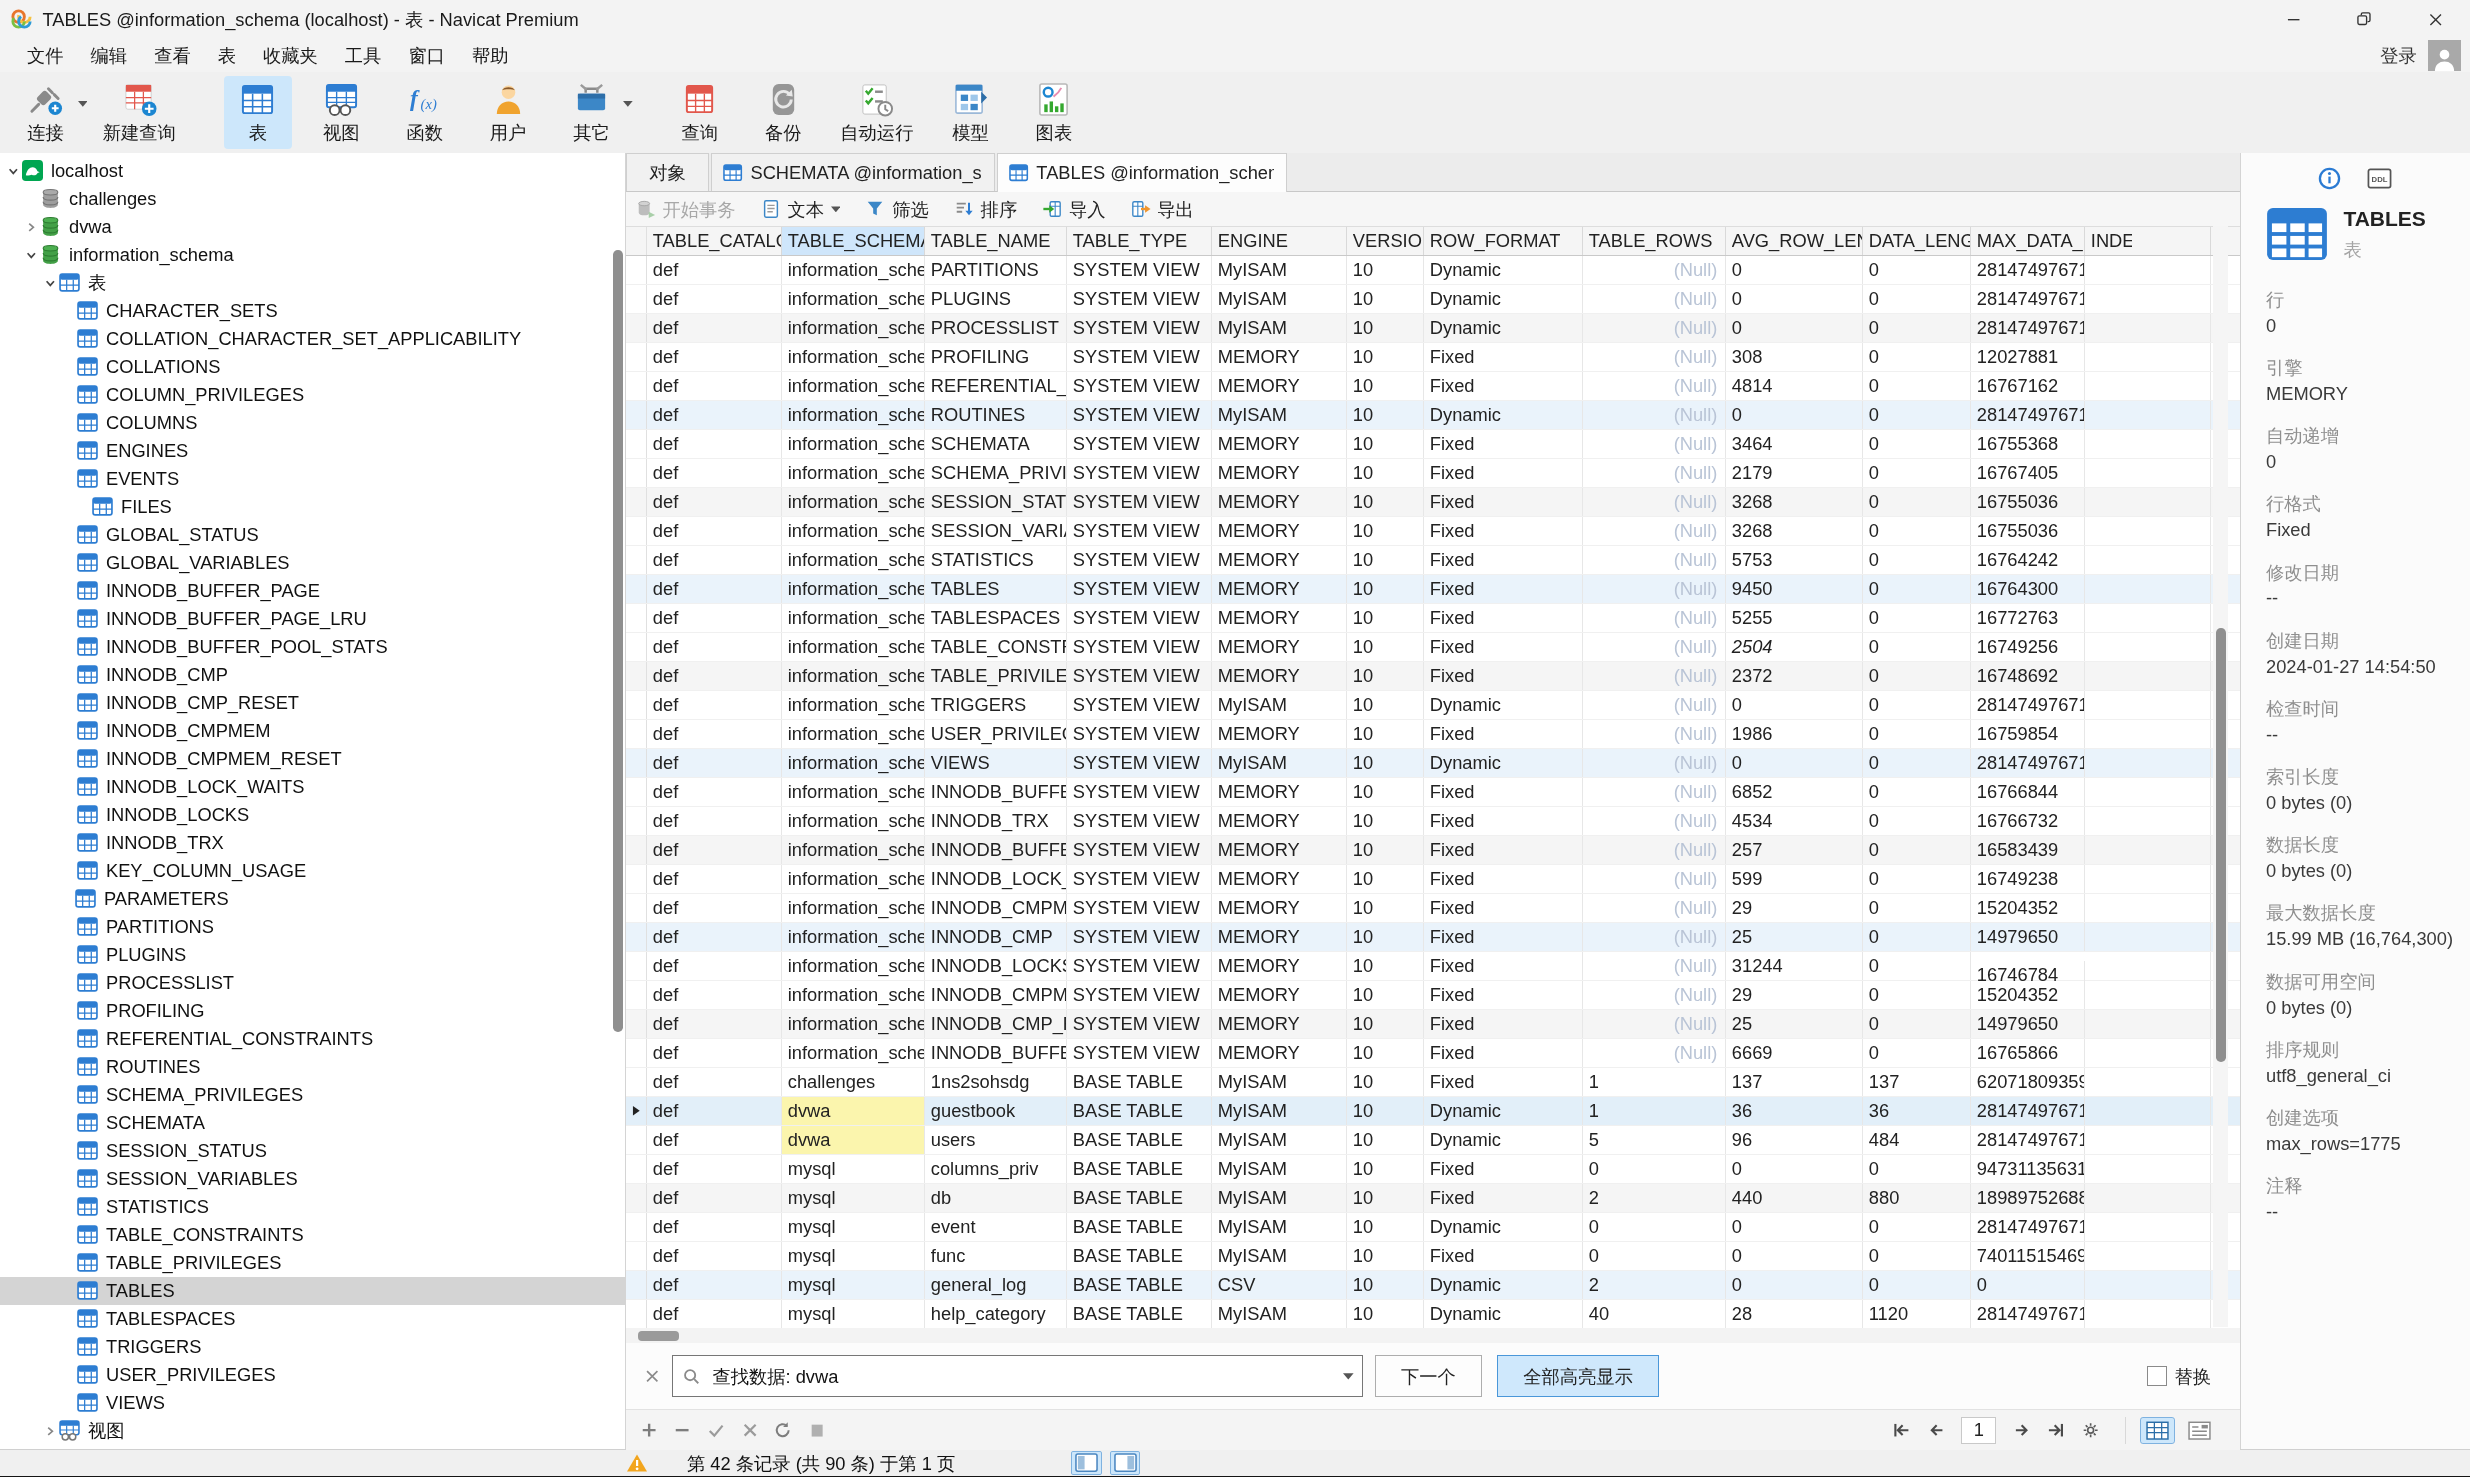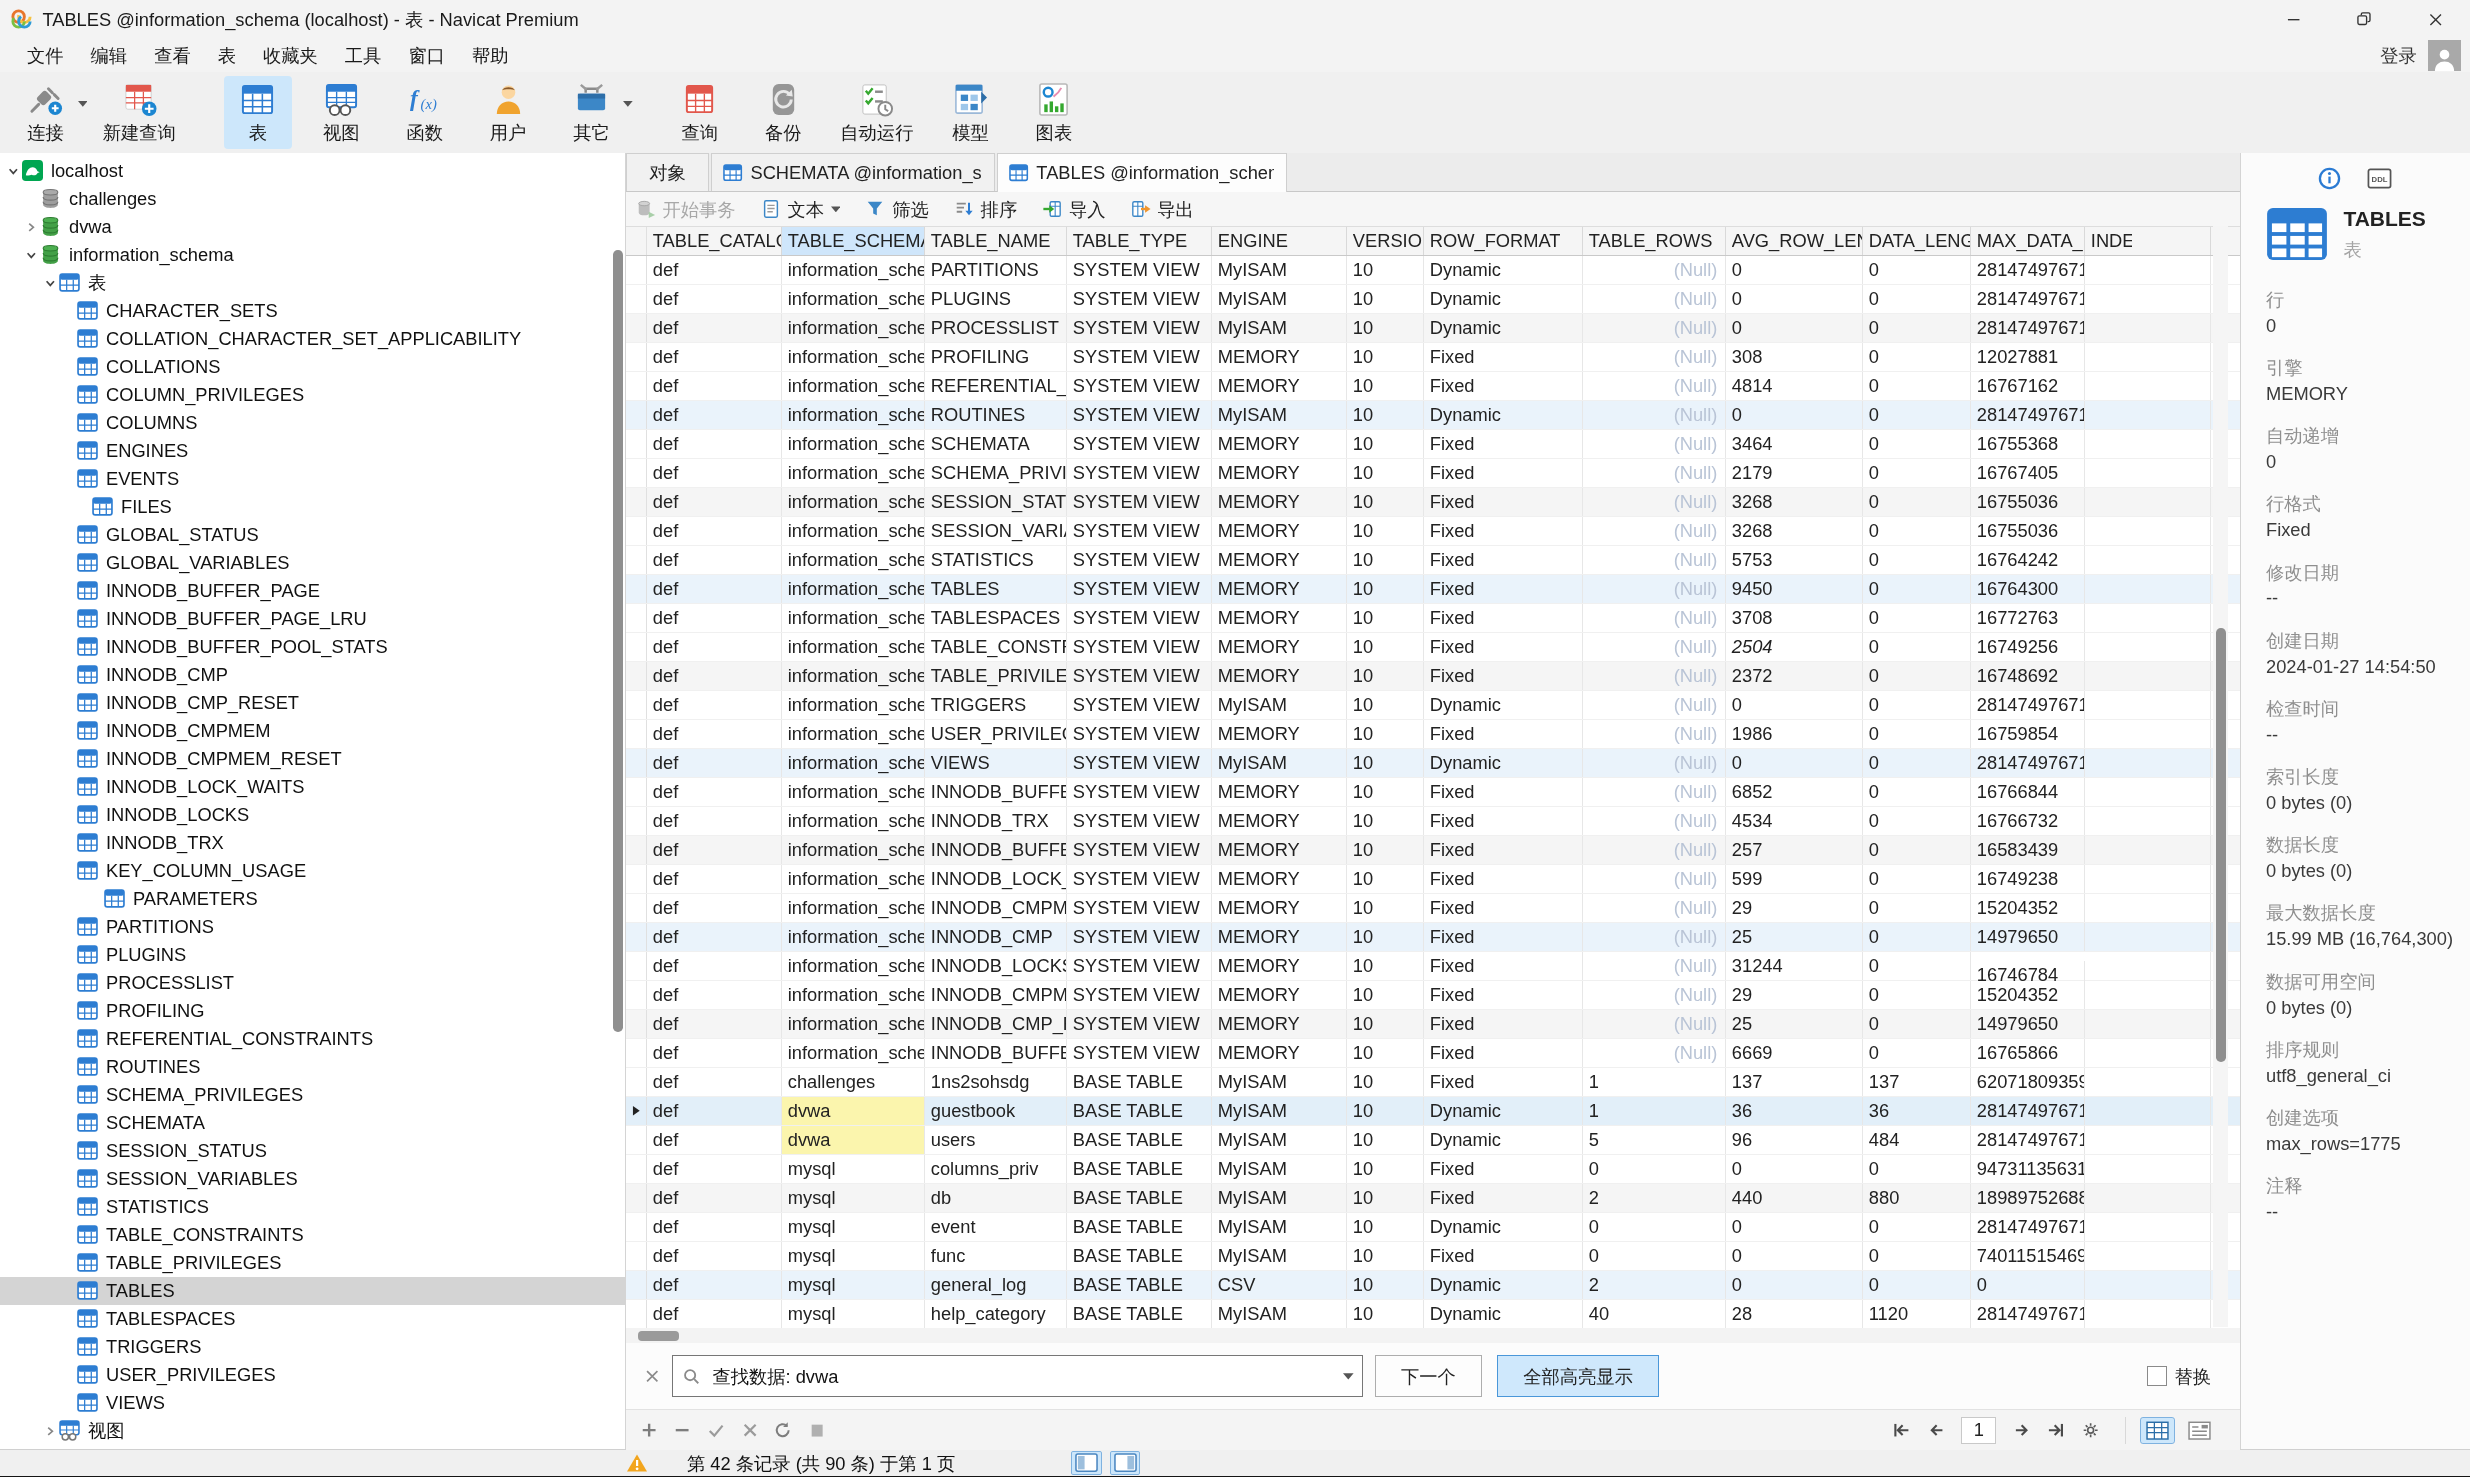--- a/index.html
+++ b/index.html
@@ -623,21 +623,21 @@
             <span class="tree-chev"></span>
             <span class="tree-icon">
               <svg viewBox="0 0 20 18">
                 <rect x="1" y="1" width="18" height="16" rx="2" fill="#fff" stroke="#2d7dd2" stroke-width="1.6"></rect>
                 <rect x="1" y="1" width="18" height="5.5" rx="2" fill="#2d7dd2"></rect>
                 <path d="M7.3 6.5V17M13.6 6.5V17M1 11.5h18" stroke="#2d7dd2" stroke-width="1.2"></path>
               </svg>
             </span>
             <span class="tree-label">KEY_COLUMN_USAGE</span>
           </div>
-          <div class="tree-row" style="padding-left: 86px;">
+          <div class="tree-row" style="padding-left: 57px;">
             <span class="tree-chev"></span>
             <span class="tree-icon">
               <svg viewBox="0 0 20 18">
                 <rect x="1" y="1" width="18" height="16" rx="2" fill="#fff" stroke="#2d7dd2" stroke-width="1.6"></rect>
                 <rect x="1" y="1" width="18" height="5.5" rx="2" fill="#2d7dd2"></rect>
                 <path d="M7.3 6.5V17M13.6 6.5V17M1 11.5h18" stroke="#2d7dd2" stroke-width="1.2"></path>
               </svg>
             </span>
             <span class="tree-label">PARAMETERS</span>
           </div>
@@ -1176,21 +1176,21 @@
             <div class="grow">
               <div class="gutter"></div>
               <div class="cell" style="width: 135px;">def</div>
               <div class="cell" style="width: 143px;">information_schema</div>
               <div class="cell" style="width: 142px;">TABLESPACES</div>
               <div class="cell" style="width: 145px;">SYSTEM VIEW</div>
               <div class="cell" style="width: 135px;">MEMORY</div>
               <div class="cell num rtl" style="width: 77px;">10</div>
               <div class="cell" style="width: 159px;">Fixed</div>
               <div class="cell num null" style="width: 143px;">(Null)</div>
-              <div class="cell num rtl" style="width: 137px;">3708</div>
+              <div class="cell num rtl" style="width: 137px;">5255</div>
               <div class="cell num rtl" style="width: 108px;">0</div>
               <div class="cell num rtl" style="width: 114px;">16772763</div>
               <div class="cell" style="width: 126px;"></div>
             </div>
             <div class="grow">
               <div class="gutter"></div>
               <div class="cell" style="width: 135px;">def</div>
               <div class="cell" style="width: 143px;">information_schema</div>
               <div class="cell" style="width: 142px;">TABLE_CONSTRAINTS</div>
               <div class="cell" style="width: 145px;">SYSTEM VIEW</div>

